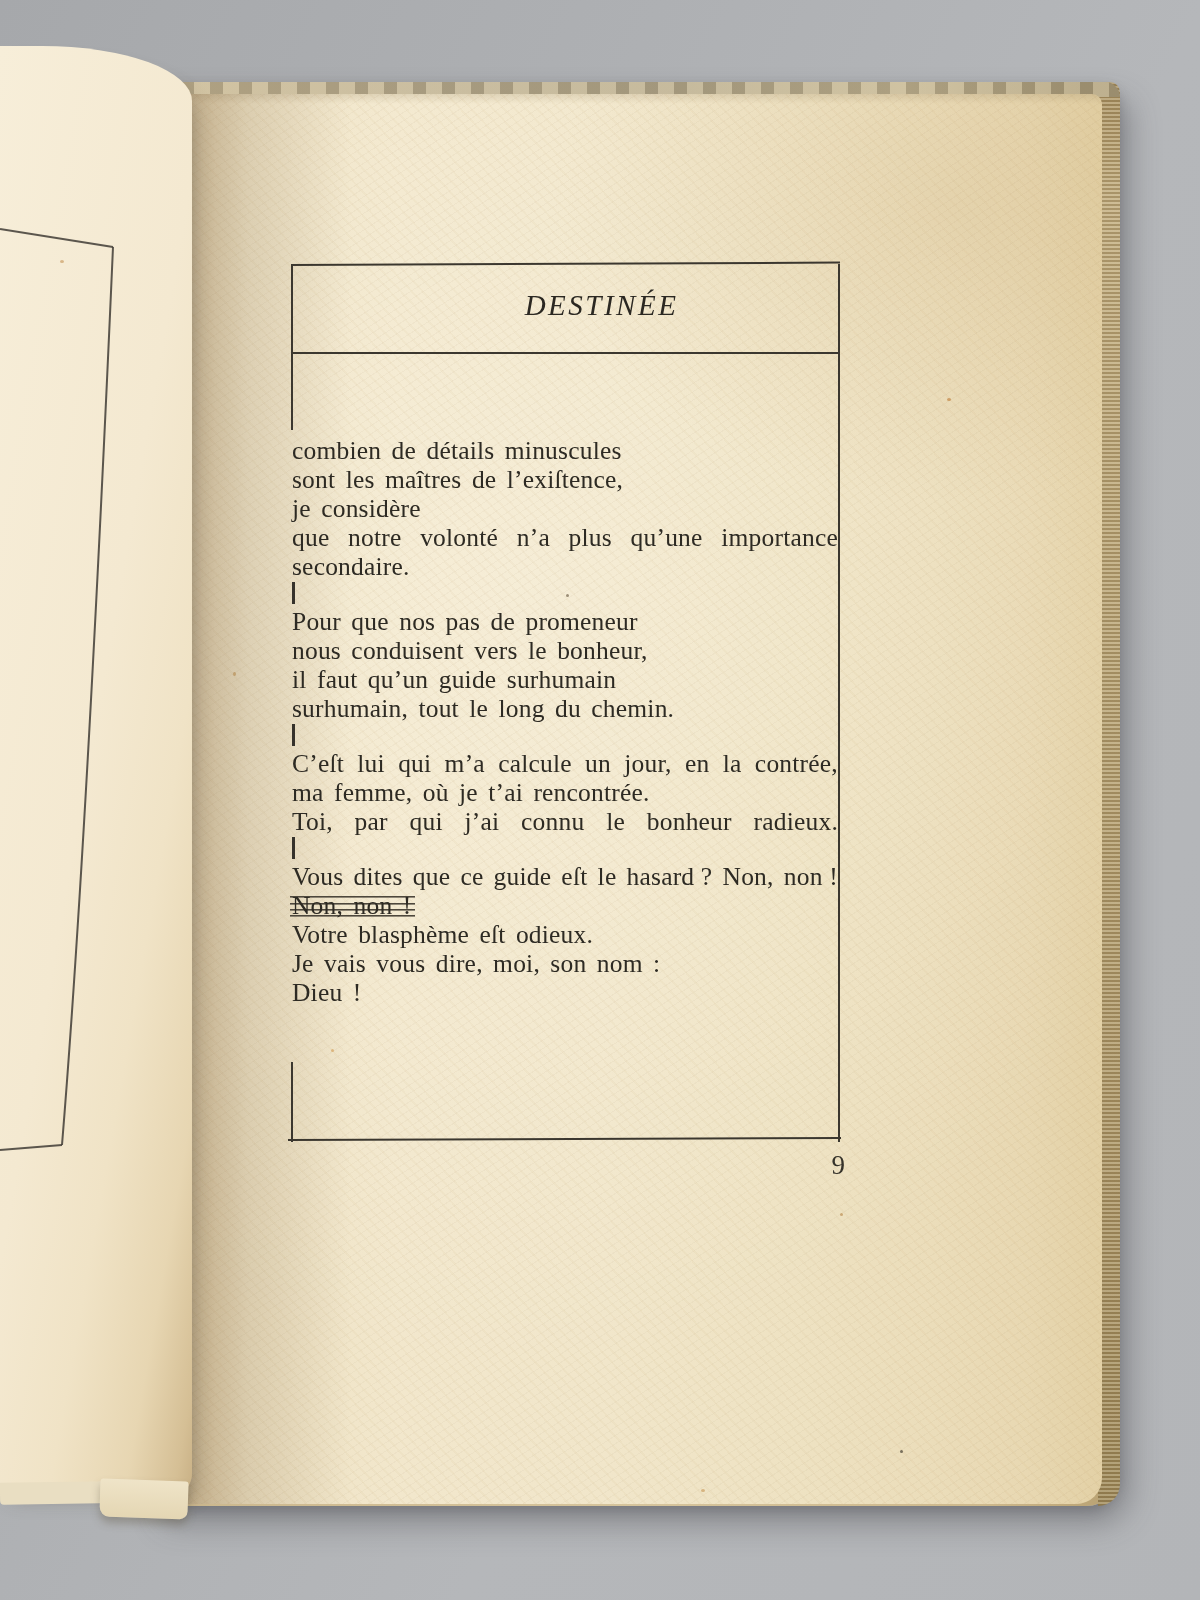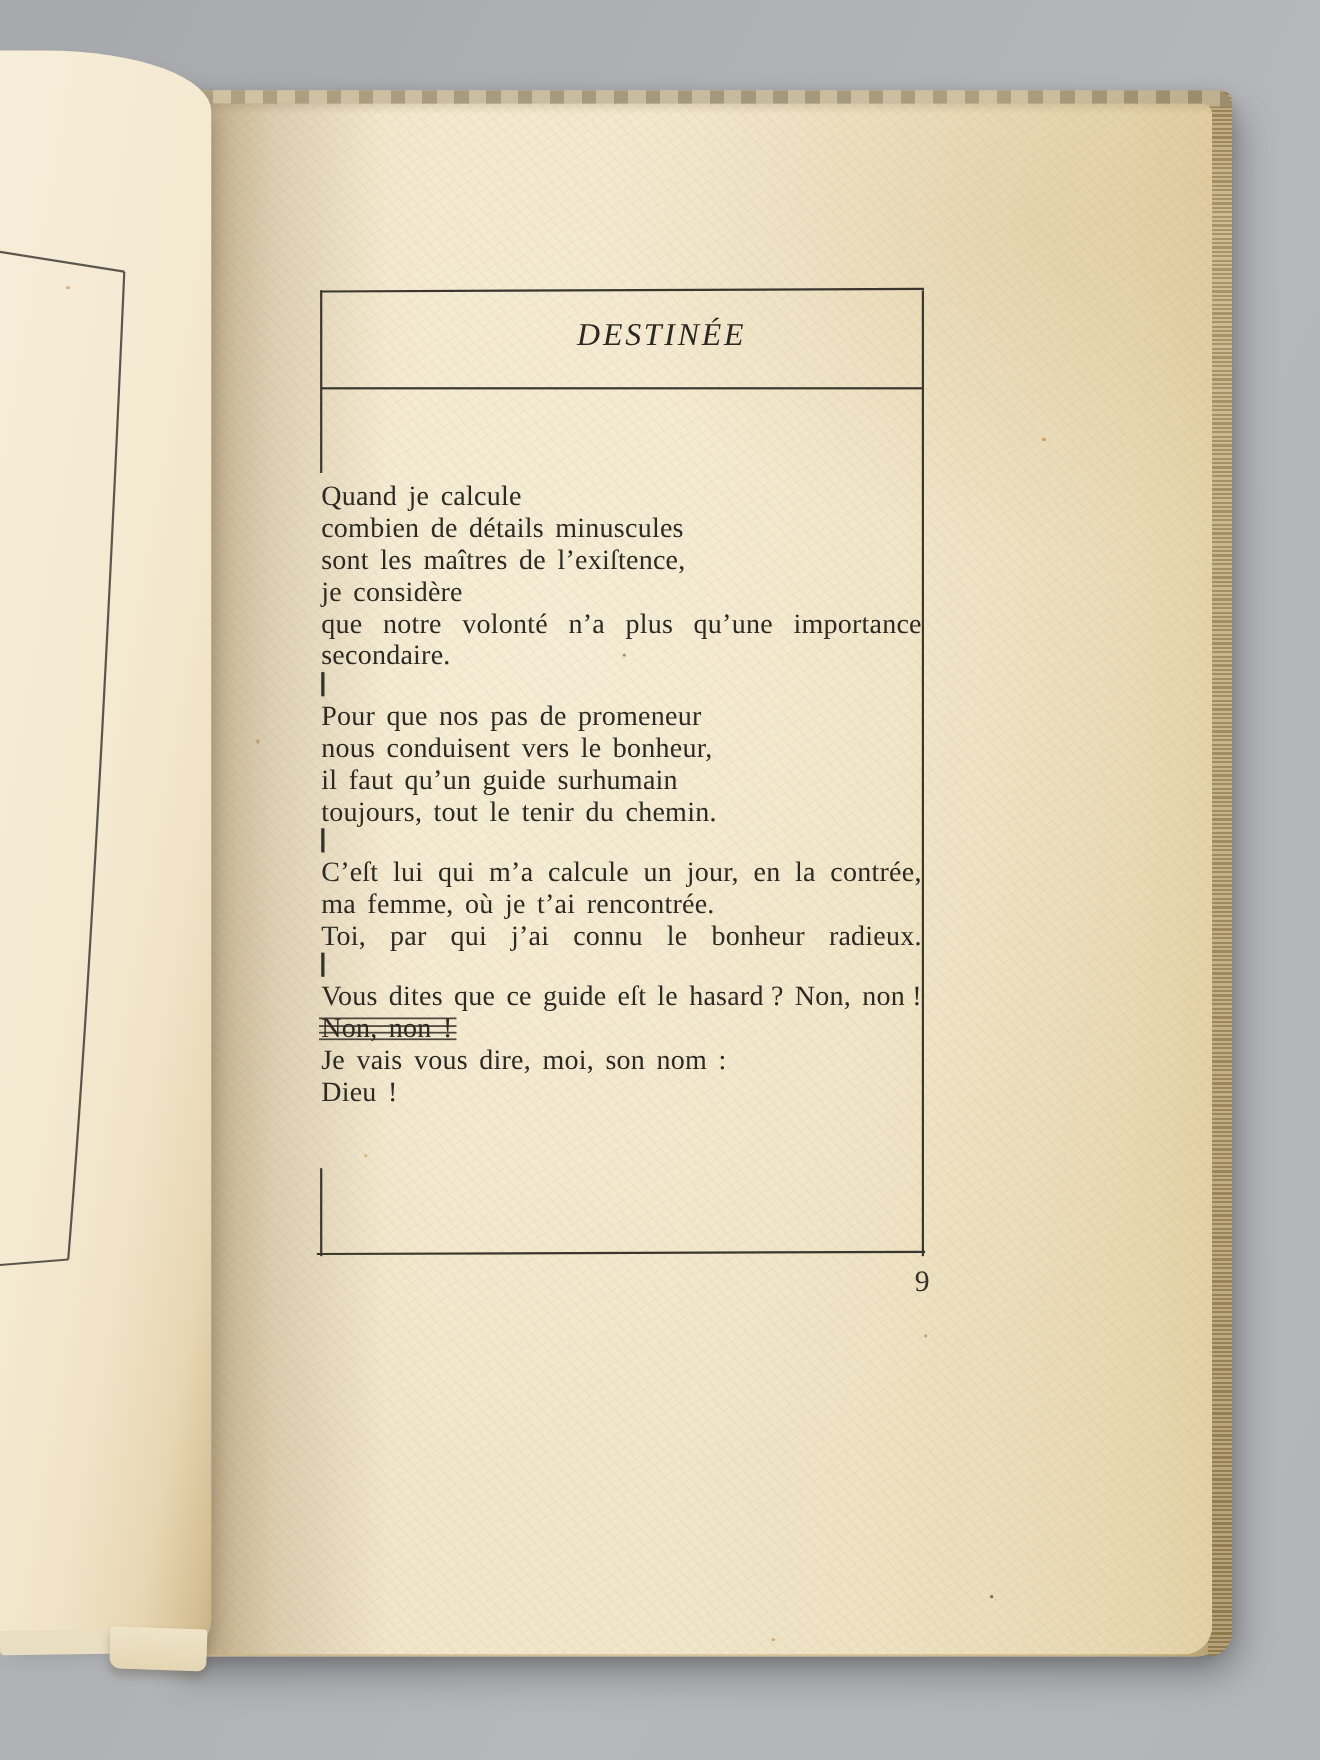--- a/index.html
+++ b/index.html
@@ -135,21 +135,20 @@
 <div class="bx bx-top"></div>
 <div class="bx bx-right"></div>
 <div class="bx bx-rule"></div>
 <div class="bx bx-left-a"></div>
 <div class="bx bx-left-b"></div>
 <div class="bx bx-bottom"></div>
 
 <div class="title">DESTINÉE</div>
 
 <div class="poem">
-  <div class="line">Quand je calcule</div>
   <div class="line">combien de détails minuscules</div>
   <div class="line">sont les maîtres de l’exiſtence,</div>
   <div class="line">je considère</div>
   <div class="line just">
       <span>que</span>
       <span>notre</span>
       <span>volonté</span>
       <span>n’a</span>
       <span>plus</span>
       <span>qu’une</span>
@@ -157,21 +156,21 @@
     </div>
   <div class="line">secondaire.</div>
 
   <div class="line sep">
       <span class="sepbar"></span>
     </div>
 
   <div class="line">Pour que nos pas de promeneur</div>
   <div class="line">nous conduisent vers le bonheur,</div>
   <div class="line">il faut qu’un guide surhumain</div>
-  <div class="line">toujours, tout le tenir du chemin.</div>
+  <div class="line">surhumain, tout le long du chemin.</div>
 
   <div class="line sep">
       <span class="sepbar"></span>
     </div>
 
   <div class="line just">
       <span>C’eſt</span>
       <span>lui</span>
       <span>qui</span>
       <span>m’a</span>
@@ -204,17 +203,18 @@
       <span>que</span>
       <span>ce</span>
       <span>guide</span>
       <span>eſt</span>
       <span>le</span>
       <span>hasard&nbsp;?</span>
       <span>Non,</span>
       <span>non&nbsp;!</span>
     </div>
   <div class="line"><span class="struck">Non, non&nbsp;!</span></div>
+  <div class="line">Votre blasphème eſt odieux.</div>
   <div class="line">Je vais vous dire, moi, son nom&nbsp;:</div>
   <div class="line">Dieu&nbsp;!</div>
 </div>
 
 <div class="pageno">9</div>
 
 </body></html>

